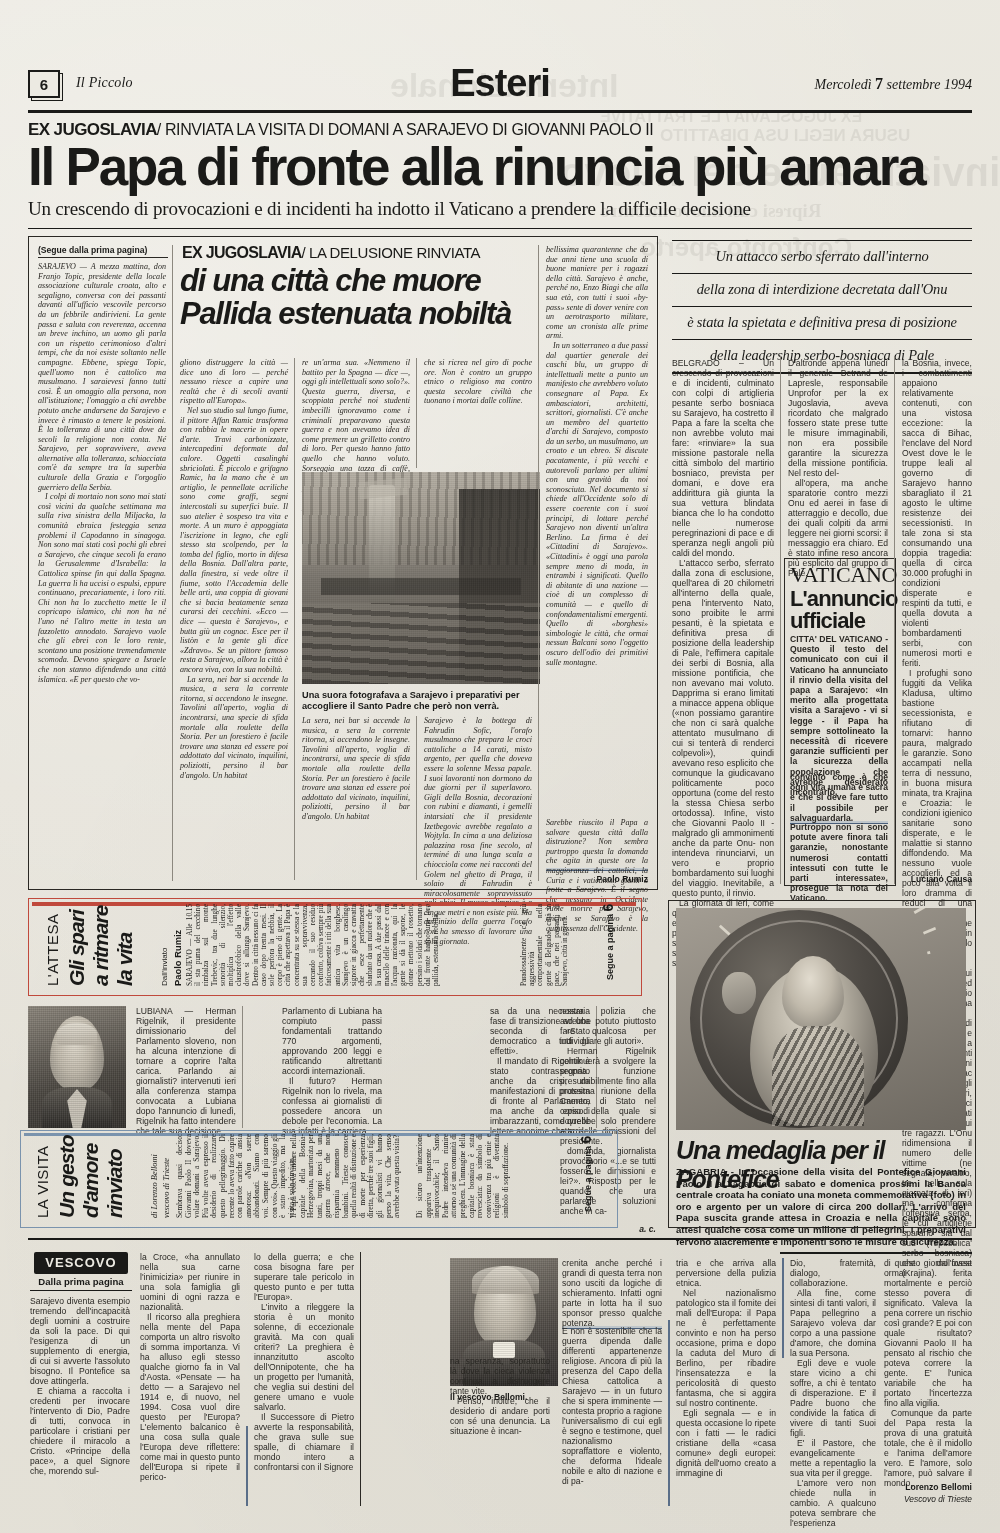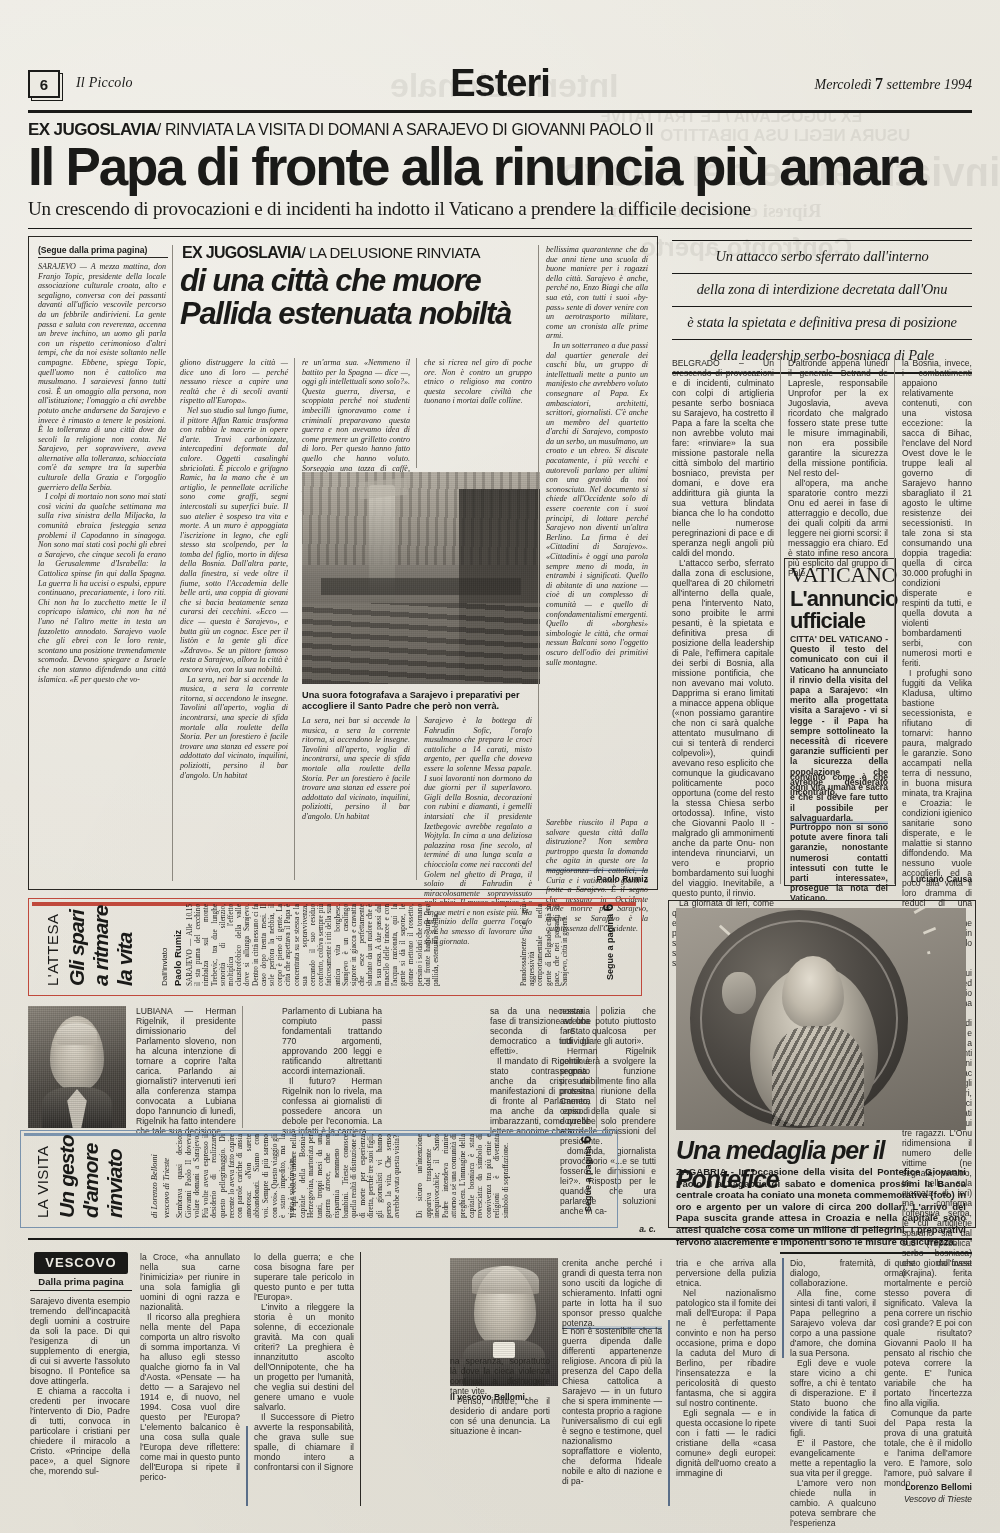--- a/index.html
+++ b/index.html
@@ -430,21 +430,21 @@
   <div class="vrule dark" style="left:668px;top:1320px;height:186px;width:2px;background:#5a6e88;"></div>
   <div class="col sans" style="left:676px;top:1258px;width:100px;height:250px;font-size:8.6px;line-height:10px;">
     <p>tria e che arriva alla perversione della pulizia etnica.</p>
     <p>Nel nazionalismo patologico sta il fomite dei mali dell'Europa: il Papa ne è perfettamente convinto e non ha perso occasione, prima e dopo la caduta del Muro di Berlino, per ribadire l'insensatezza e la pericolosità di questo fantasma, che si aggira sul nostro continente.</p>
     <p>Egli segnala — e in questa occasione lo ripete con i fatti — le radici cristiane della «casa comune» degli europei: dignità dell'uomo creato a immagine di</p>
   </div>
   <div class="vrule dark" style="left:782px;top:1258px;height:100px;width:2px;background:#5a6e88;"></div>
   <div class="col sans" style="left:790px;top:1258px;width:86px;height:250px;font-size:8.6px;line-height:10px;">
     <p>Dio, fraternità, dialogo, collaborazione.</p>
     <p>Alla fine, come sintesi di tanti valori, il Papa pellegrino a Sarajevo voleva dar corpo a una passione d'amore, che domina la sua Persona.</p>
-    <p>Egli deve e vuole stare vicino a chi soffre, a chi è tentato di disperazione. E' il Stato buono che condivide la fatica di vivere di tanti Suoi figli.</p>
+    <p>Egli deve e vuole stare vicino a chi soffre, a chi è tentato di disperazione. E' il Padre buono che condivide la fatica di vivere di tanti Suoi figli.</p>
     <p>E' il Pastore, che evangelicamente mette a repentaglio la sua vita per il gregge.</p>
     <p>L'amore vero non chiede nulla in cambio. A qualcuno poteva sembrare che l'esperienza</p>
   </div>
   <div class="col sans" style="left:884px;top:1258px;width:88px;height:218px;font-size:8.6px;line-height:10px;">
     <p>di questo giorno fosse ormai ferita mortalmente e perciò stesso povera di significato. Valeva la pena correre un rischio così grande? E poi con quale risultato? Giovanni Paolo II ha pensato al rischio che poteva correre la gente. E' l'unica variabile che ha portato l'incertezza fino alla vigilia.</p>
     <p>Comunque da parte del Papa resta la prova di una gratuità totale, che è il midollo e l'anima dell'amore vero. E l'amore, solo l'amore, può salvare il mondo.</p>
   </div>
   <div class="byline" style="position:absolute;left:884px;top:1482px;width:88px;">Lorenzo Bellomi</div>
   <div class="byline byline-it" style="position:absolute;left:884px;top:1494px;width:88px;">Vescovo di Trieste</div>
 

